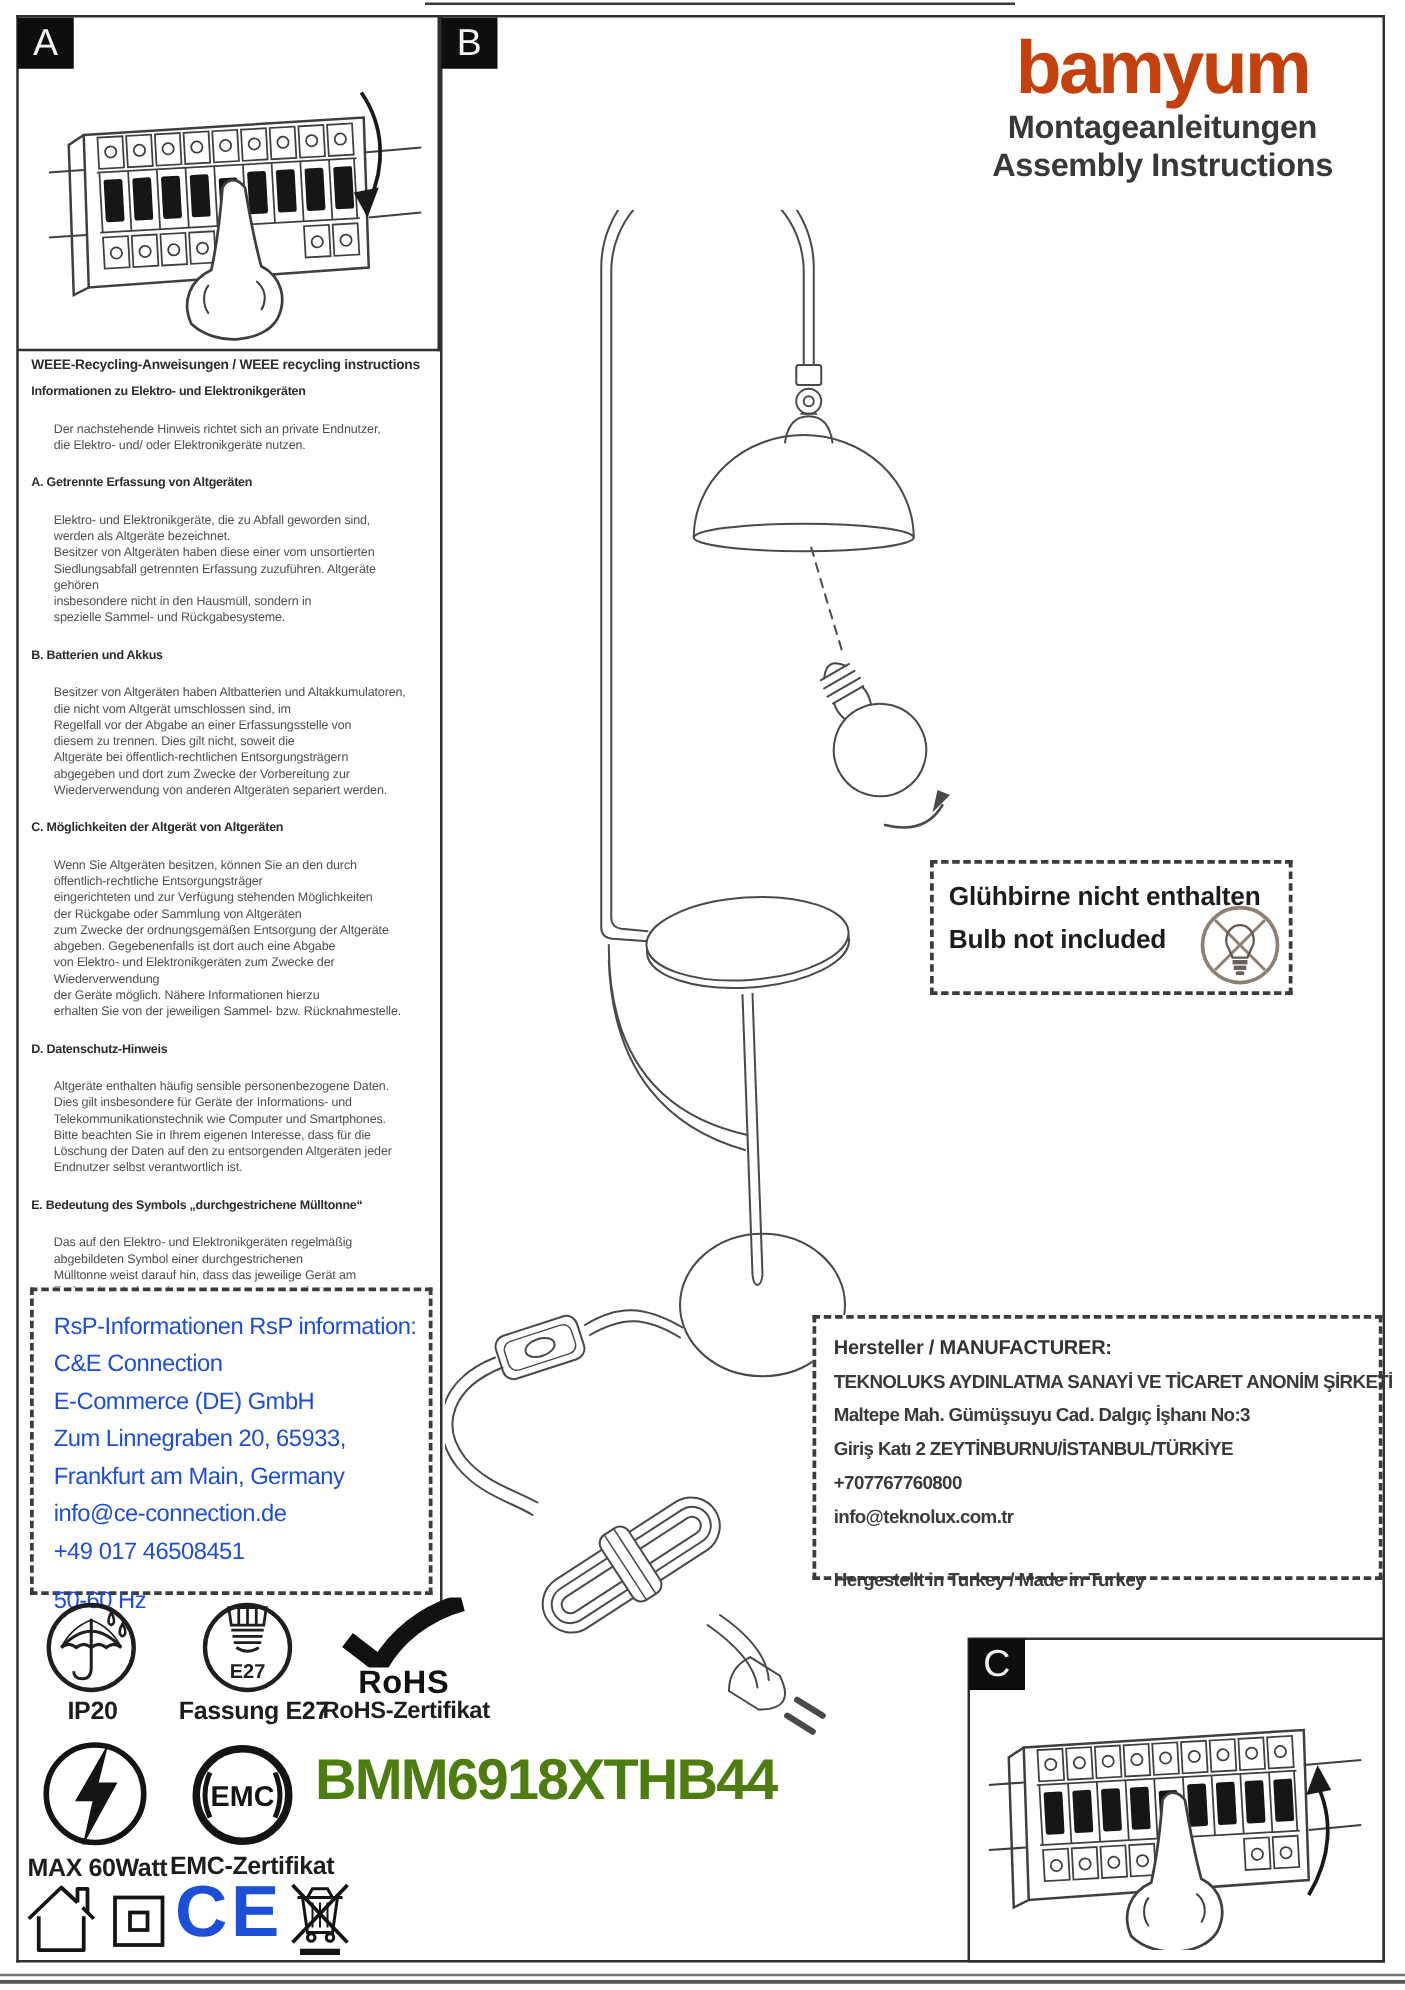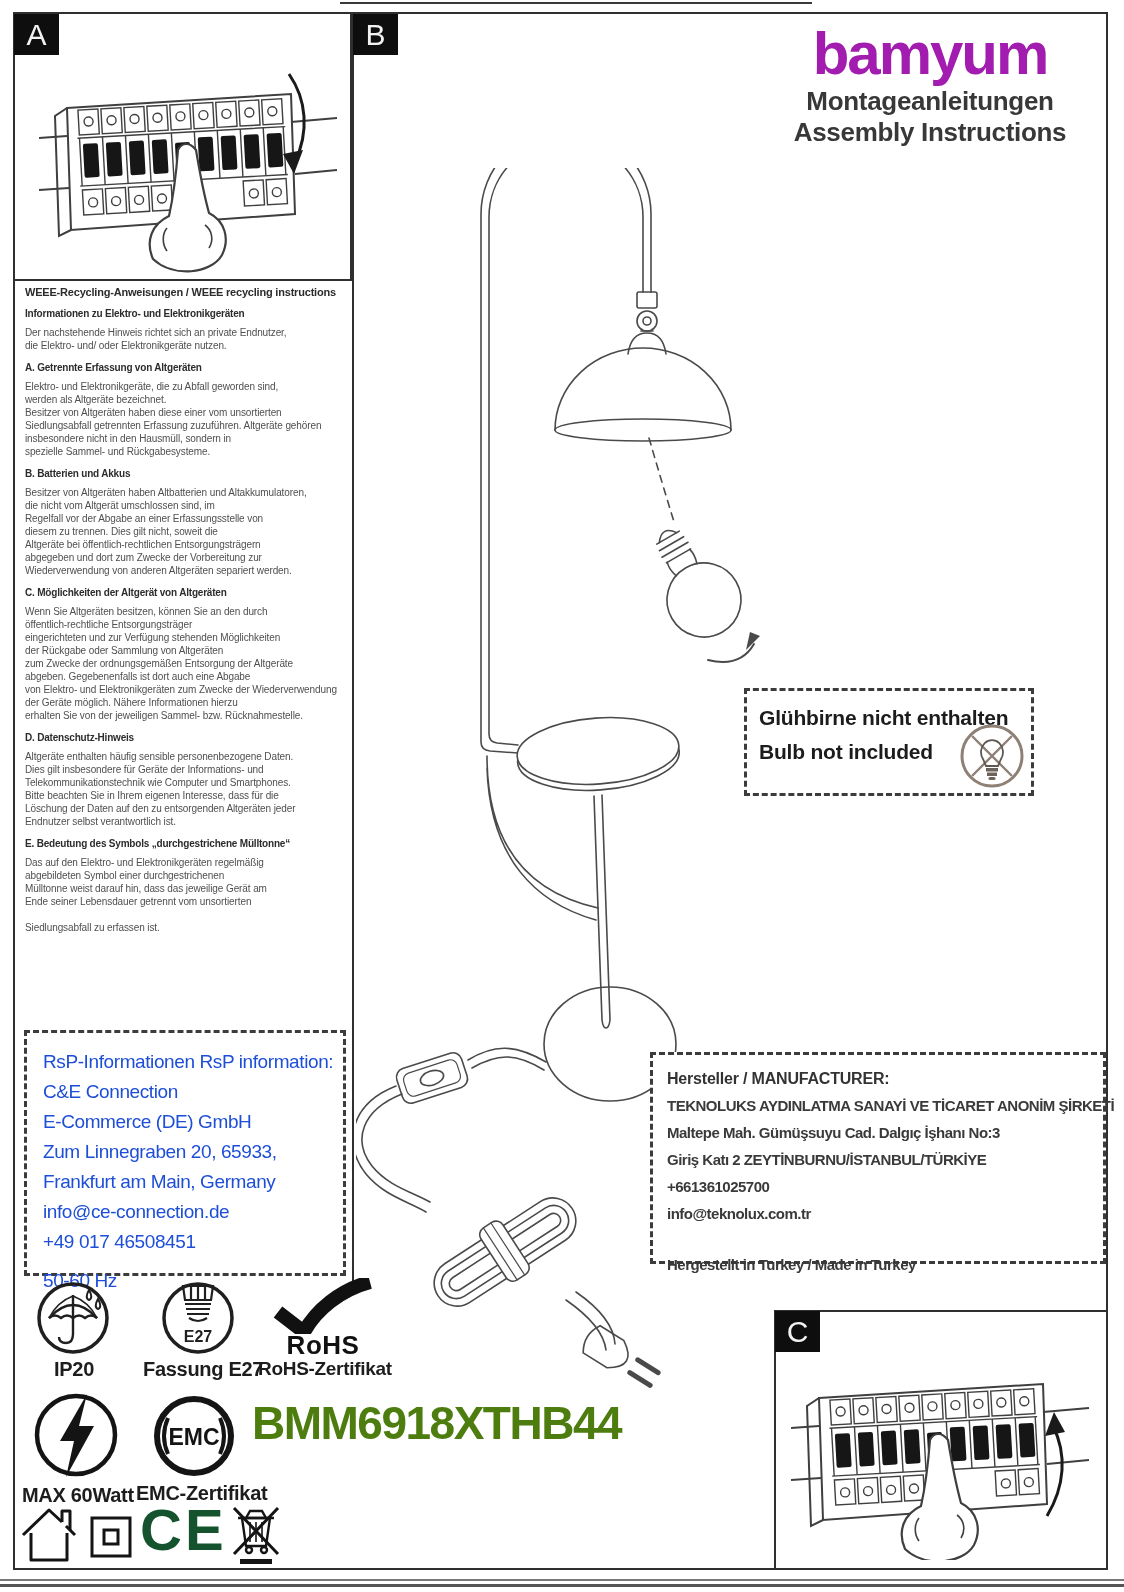--- a/index.html
+++ b/index.html
@@ -6,43 +6,43 @@
   #page{position:relative;width:1124px;height:1592px;background:#fff;overflow:hidden;
         font-family:"Liberation Sans",sans-serif;color:#333;}
   .abs{position:absolute;}
   .frame-line{position:absolute;background:#2f2f2f;}
   .corner-label{position:absolute;width:45px;height:41px;background:#0e0e0e;color:#f2f2f2;
         font-size:30px;font-weight:400;display:flex;align-items:center;justify-content:center;}
   
   .weee{position:absolute;left:25px;top:286px;width:328px;color:#4f4f4f;}
   .weee-title{font-weight:bold;font-size:11px;color:#2c2c2c;letter-spacing:-0.2px;white-space:nowrap;margin-bottom:8px;}
   .weee h4{font-size:10px;color:#2c2c2c;margin:10px 0 7px 0;letter-spacing:-0.2px;}
-  .weee p{font-size:10px;line-height:13px;margin:0;white-space:pre-line;letter-spacing:-0.1px;}
+  .weee p{font-size:10px;line-height:13px;margin:18px;white-space:pre-line;letter-spacing:-0.1px;}
   
   .brand{position:absolute;left:770px;top:22px;width:320px;text-align:center;}
-  .brand-name{font-size:60px;font-weight:700;letter-spacing:-2px;color:#a21caf;line-height:64px;}
+  .brand-name{font-size:60px;font-weight:700;letter-spacing:-2px;color:#c2410c;line-height:64px;}
   .brand-sub{font-size:26px;font-weight:600;color:#383838;line-height:31px;letter-spacing:-0.3px;}
   
   .dashed-box{position:absolute;border:3px dashed #3c3c3c;background:#fff;box-sizing:border-box;}
   .bulb-box{left:744px;top:688px;width:290px;height:108px;padding:10px 12px;}
   .bulb-box .line{font-size:21px;font-weight:600;color:#1c1c1c;line-height:34px;letter-spacing:-0.2px;}
   .rsp-box{left:24px;top:1030px;width:322px;height:246px;padding:14px 16px;}
   .rsp-box .line{font-size:19px;font-weight:500;color:#1d4ed8;line-height:30px;letter-spacing:-0.4px;white-space:nowrap;}
   .rsp-box .freq{margin-top:9px;}
   .mfg-box{left:650px;top:1052px;width:456px;height:212px;padding:10px 14px;}
   .mfg-box .title{font-size:16px;font-weight:700;color:#333;line-height:27px;letter-spacing:-0.2px;}
   .mfg-box .line{font-size:15px;font-weight:700;color:#3a3a3a;line-height:27px;letter-spacing:-0.5px;white-space:nowrap;}
   .mfg-box .origin{margin-top:24px;}
   
   .cert{position:absolute;text-align:center;}
   .cert .cap{font-size:20px;font-weight:700;color:#1d1d1d;letter-spacing:-0.3px;margin-top:2px;white-space:nowrap;}
   .rohs-word{font-size:26px;font-weight:800;color:#111;letter-spacing:0.5px;line-height:22px;}
   .product-code{position:absolute;left:252px;top:1396px;font-size:46px;font-weight:800;
         letter-spacing:-1.5px;color:#4d7c0f;white-space:nowrap;}
-  .ce-text{position:absolute;left:140px;top:1496px;font-size:58px;font-weight:700;color:#14532d;letter-spacing:3px;}
+  .ce-text{position:absolute;left:140px;top:1496px;font-size:58px;font-weight:700;color:#1d4ed8;letter-spacing:3px;}
   svg{display:block;}
 </style>
 </head>
 <body>
 
 <div id="page">
 
   <svg width="0" height="0" style="position:absolute">
     <defs>
       <symbol id="breaker-symbol" viewBox="0 0 300 225">
@@ -289,21 +289,21 @@
     <div class="line">info@ce-connection.de</div>
     <div class="line">+49 017 46508451</div>
     <div class="line freq">50-60 Hz</div>
   </div>
 
   <div class="dashed-box mfg-box">
     <div class="title">Hersteller / MANUFACTURER:</div>
     <div class="line">TEKNOLUKS AYDINLATMA SANAYİ VE TİCARET ANONİM ŞİRKETİ</div>
     <div class="line">Maltepe Mah. Gümüşsuyu Cad. Dalgıç İşhanı No:3</div>
     <div class="line">Giriş Katı 2 ZEYTİNBURNU/İSTANBUL/TÜRKİYE</div>
-    <div class="line">+661361025700</div>
+    <div class="line">+707767760800</div>
     <div class="line">info@teknolux.com.tr</div>
     <div class="line origin">Hergestellt in Turkey / Made in Turkey</div>
   </div>
 
   <div class="cert" style="left:26px;top:1280px;width:96px;">
     <svg width="86" height="76" viewBox="0 0 86 76" style="margin:0 auto;">
       <circle cx="42" cy="38" r="34" stroke="#1f1f1f" stroke-width="3.5" fill="none"></circle>
       <g stroke="#1f1f1f" stroke-width="2.4" fill="none">
         <path d="M 18,38 Q 42,12 66,38"></path>
         <path d="M 18,38 Q 24,33 30,38 Q 36,33 42,38 Q 48,33 54,38 Q 60,33 66,38"></path>

